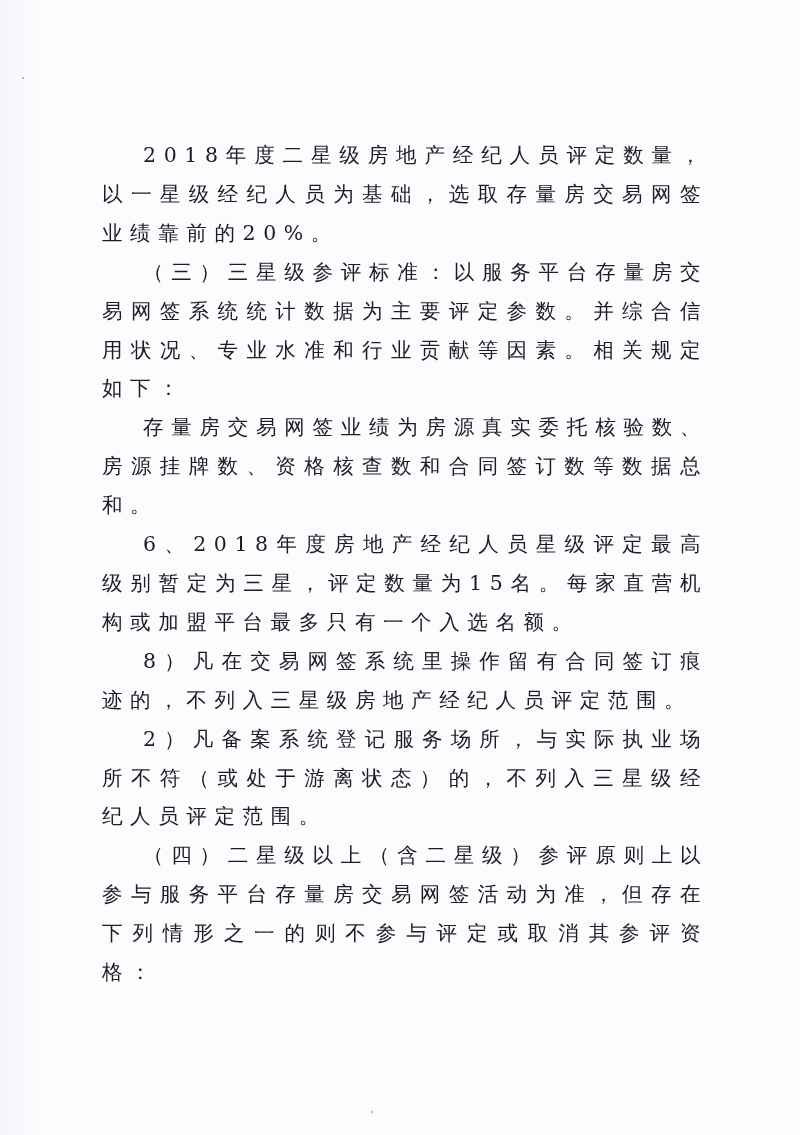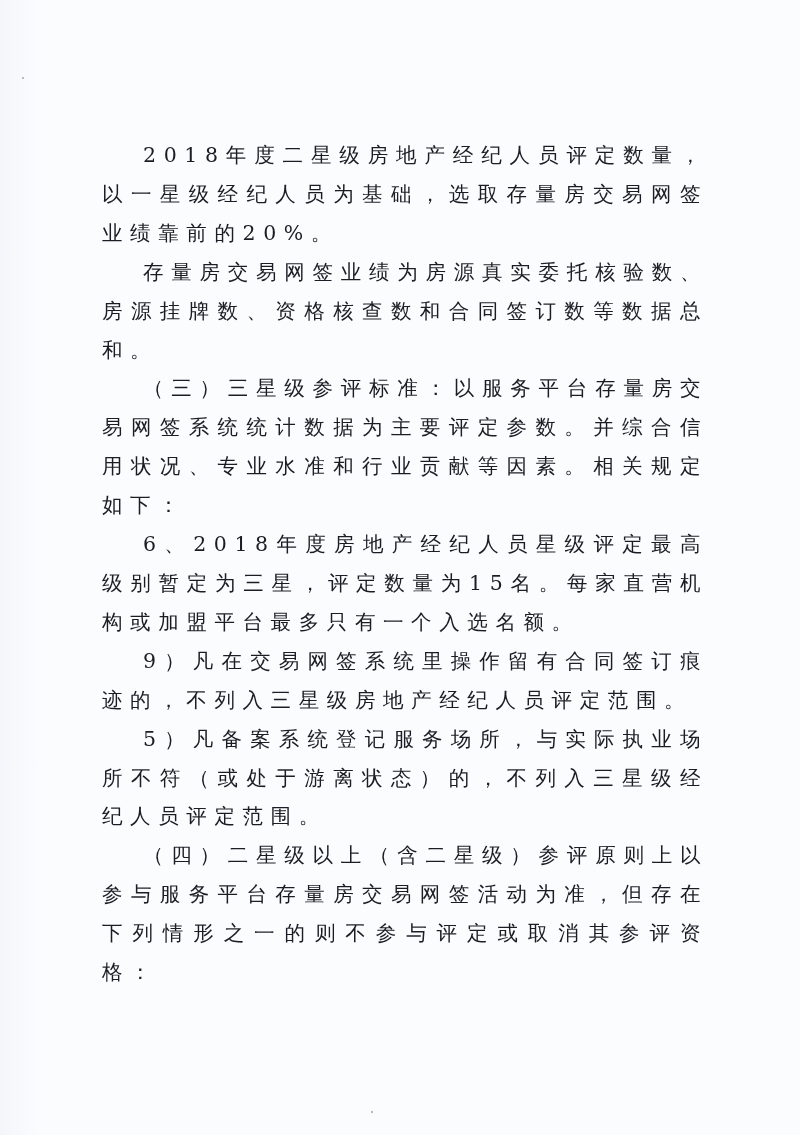--- a/index.html
+++ b/index.html
@@ -45,23 +45,23 @@
       background: #9aa;
       border-radius: 1px;
     }
   </style>
 </head>
 <body>
 
 <div class="page">
   <div class="body-text">
     <p class="para">2018年度二星级房地产经纪人员评定数量，以一星级经纪人员为基础，选取存量房交易网签业绩靠前的20%。</p>
+    <p class="para">（三）三星级参评标准：以服务平台存量房交易网签系统统计数据为主要评定参数。并综合信用状况、专业水准和行业贡献等因素。相关规定如下：</p>
     <p class="para">存量房交易网签业绩为房源真实委托核验数、房源挂牌数、资格核查数和合同签订数等数据总和。</p>
-    <p class="para">（三）三星级参评标准：以服务平台存量房交易网签系统统计数据为主要评定参数。并综合信用状况、专业水准和行业贡献等因素。相关规定如下：</p>
     <p class="para">6、2018年度房地产经纪人员星级评定最高级别暂定为三星，评定数量为15名。每家直营机构或加盟平台最多只有一个入选名额。</p>
-    <p class="para">9）凡在交易网签系统里操作留有合同签订痕迹的，不列入三星级房地产经纪人员评定范围。</p>
-    <p class="para">5）凡备案系统登记服务场所，与实际执业场所不符（或处于游离状态）的，不列入三星级经纪人员评定范围。</p>
+    <p class="para">8）凡在交易网签系统里操作留有合同签订痕迹的，不列入三星级房地产经纪人员评定范围。</p>
+    <p class="para">2）凡备案系统登记服务场所，与实际执业场所不符（或处于游离状态）的，不列入三星级经纪人员评定范围。</p>
     <p class="para">（四）二星级以上（含二星级）参评原则上以参与服务平台存量房交易网签活动为准，但存在下列情形之一的则不参与评定或取消其参评资格：</p>
 
   </div>
   <div class="speck" style="left:22px; top:77px;"></div>
   <div class="speck" style="left:371px; top:1111px;"></div>
 </div>
 
 </body></html>

